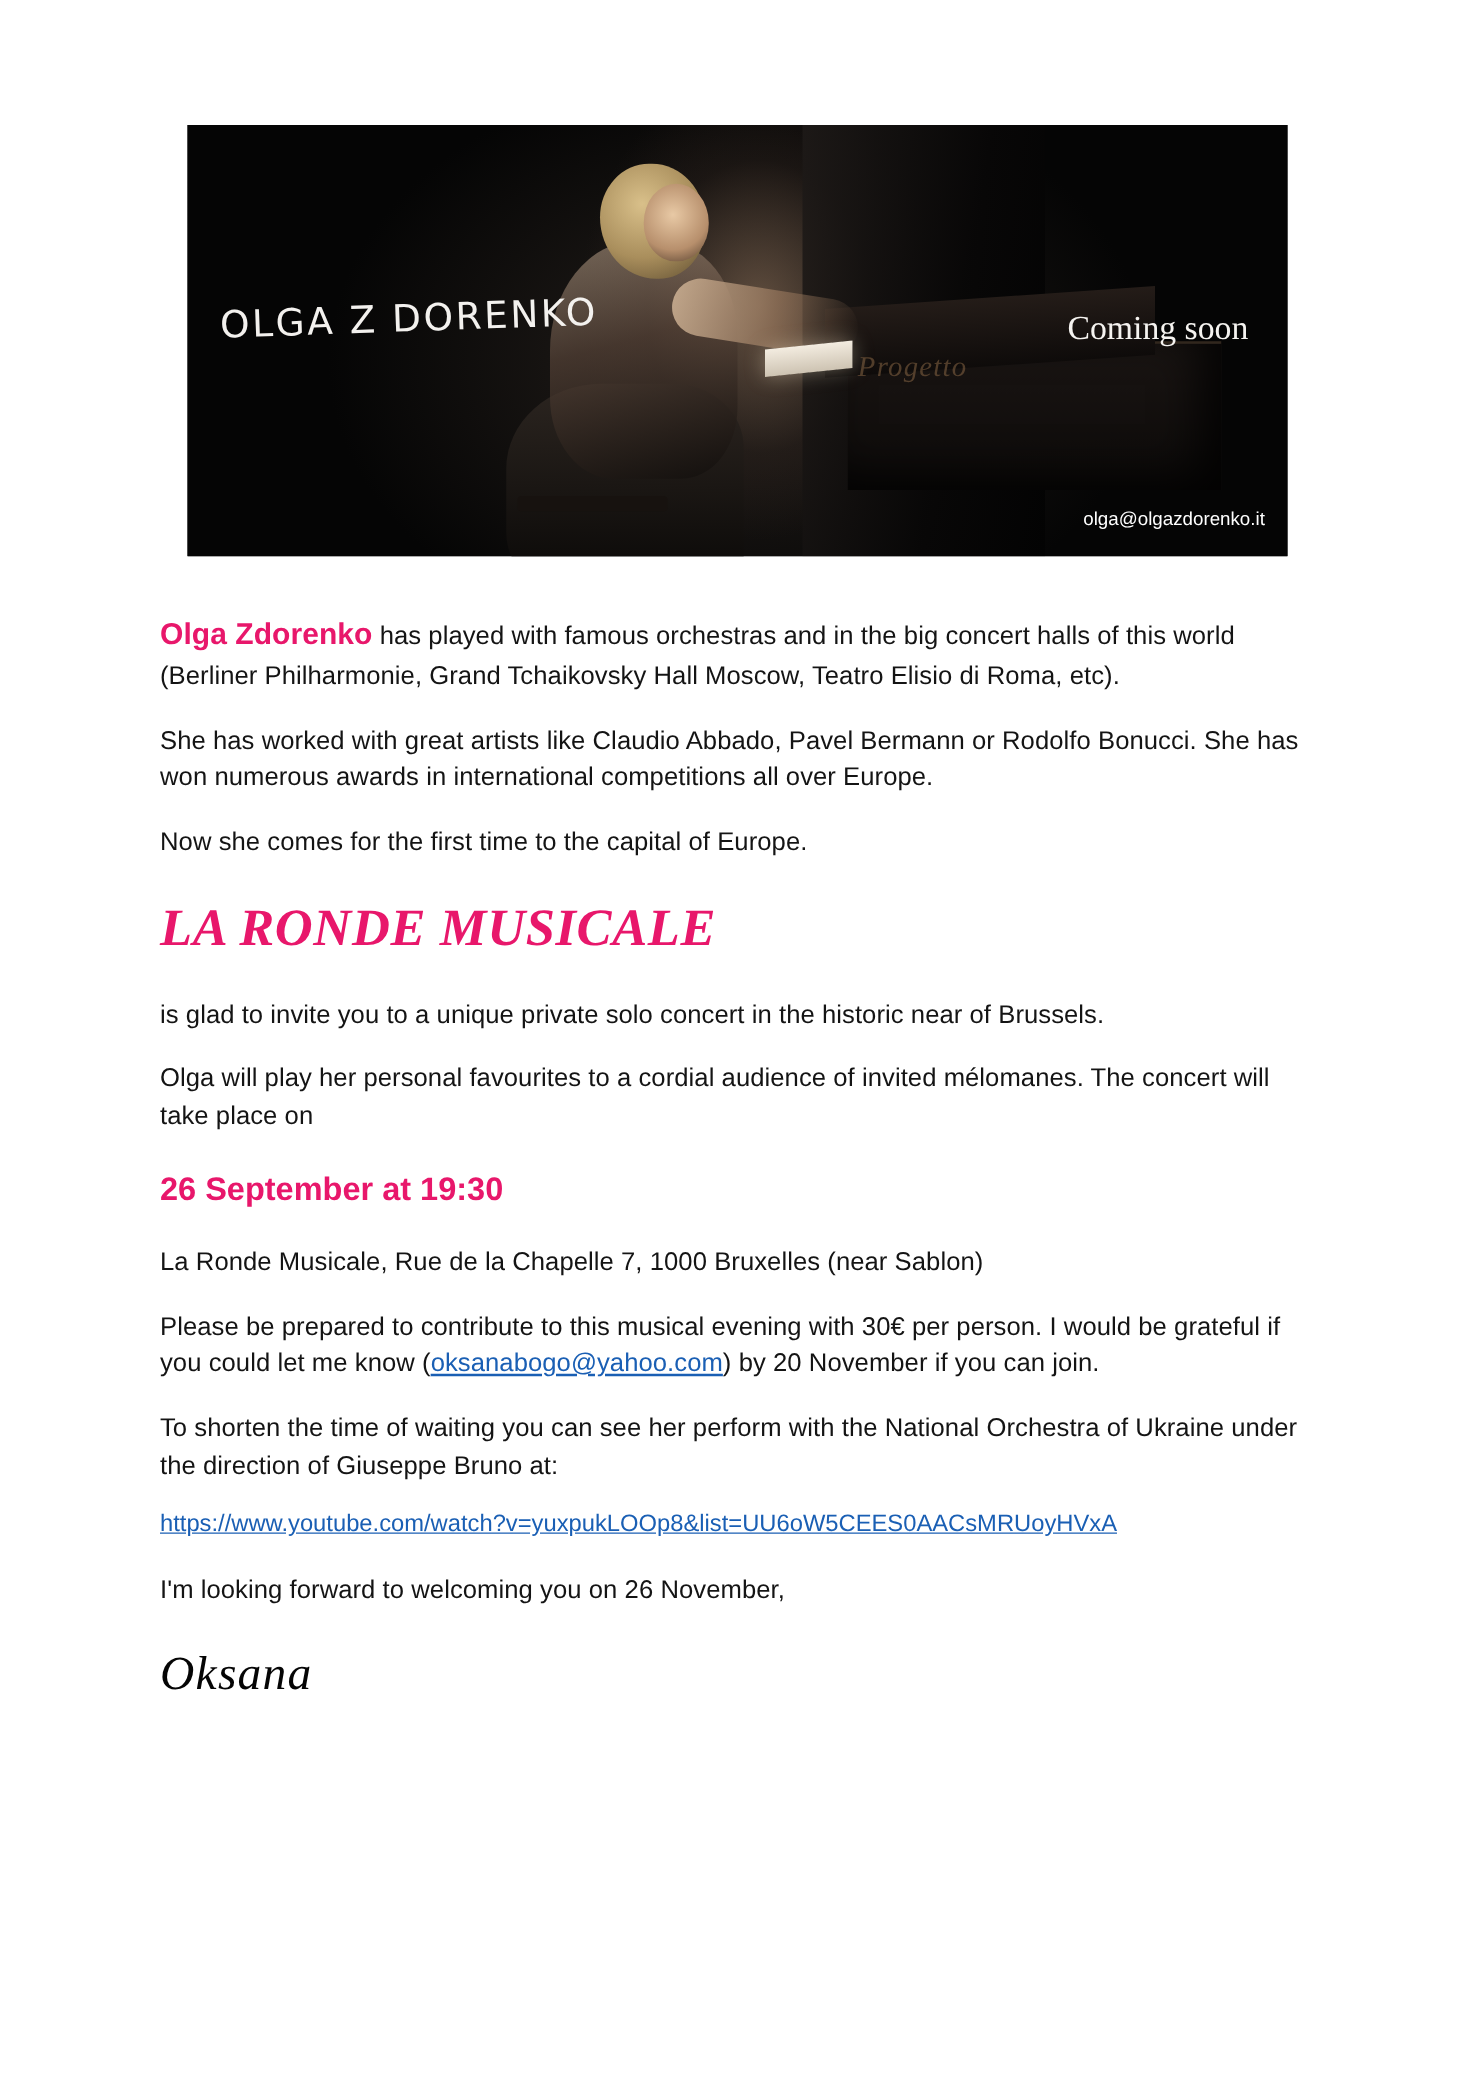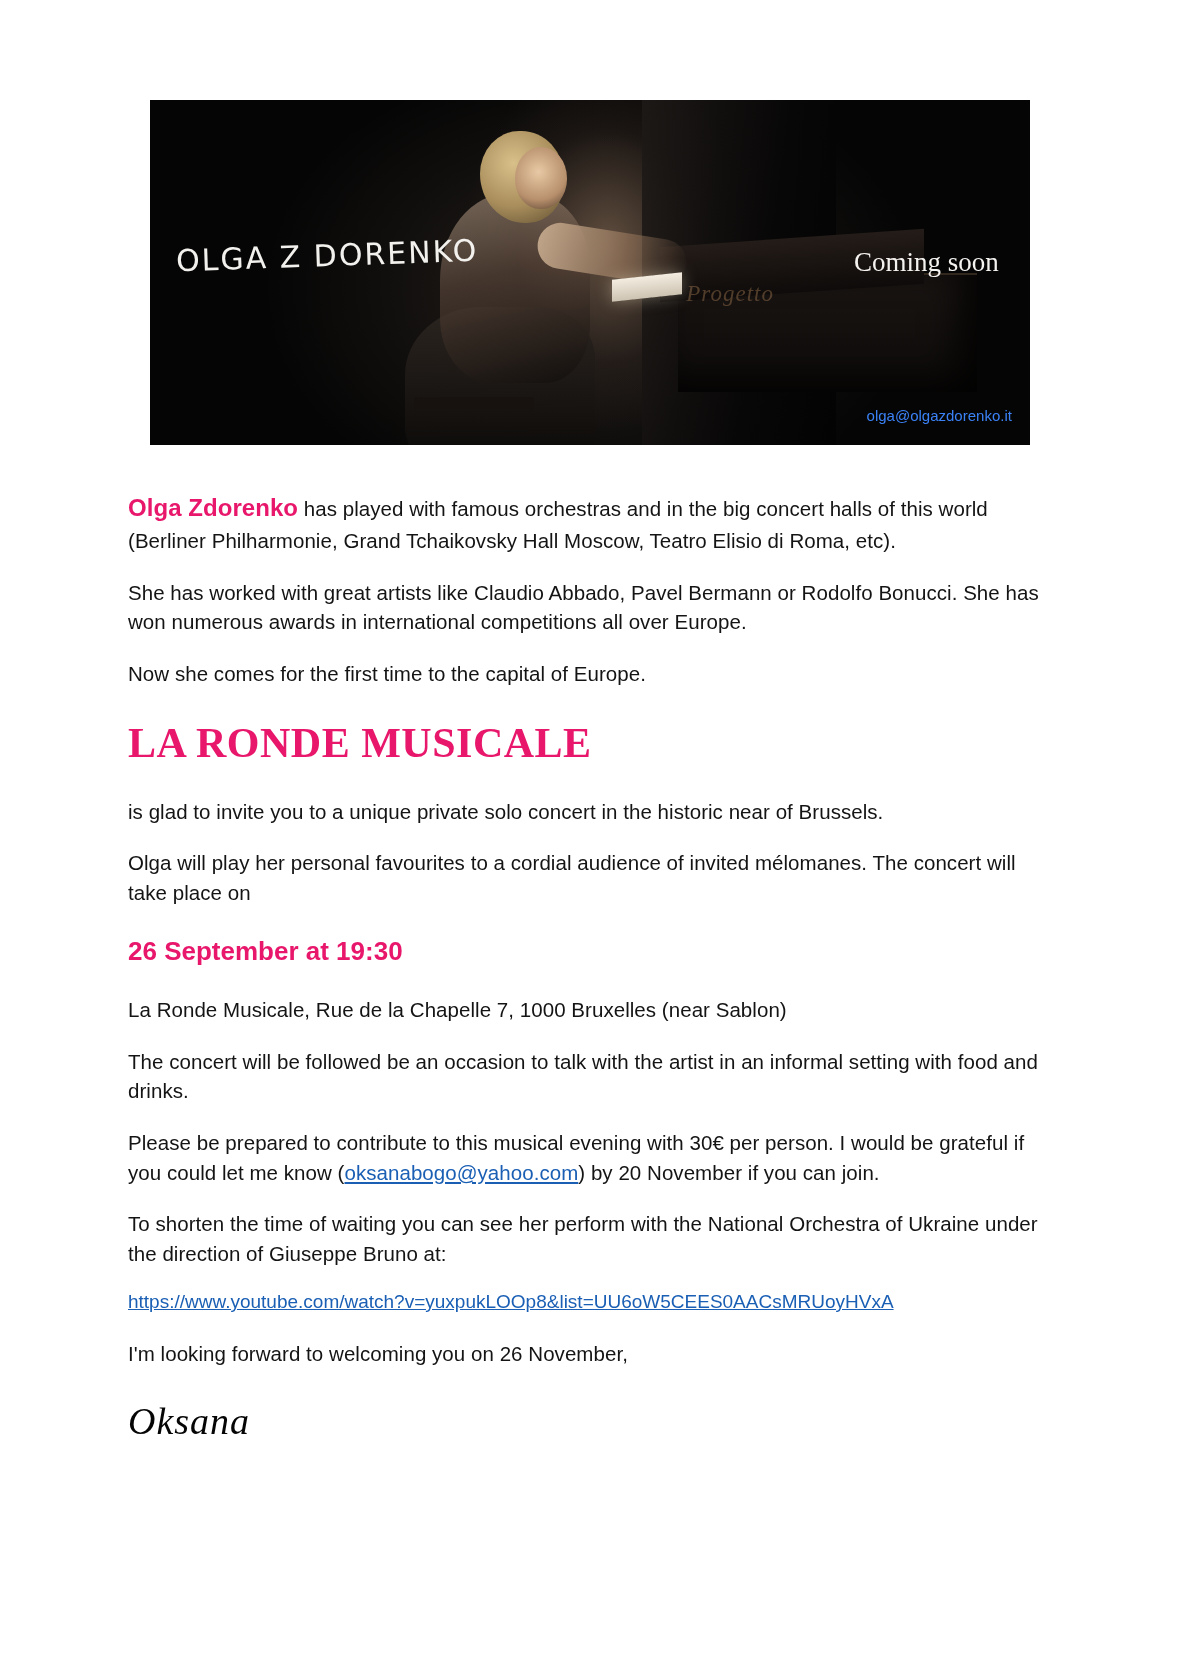--- a/index.html
+++ b/index.html
@@ -164,21 +164,21 @@
     top: 42.5%;
     color: #f5f3f0;
     font-family: "Liberation Serif", serif;
     font-size: 27px;
     white-space: nowrap;
   }
   .banner-mail {
     position: absolute;
     right: 2.0%;
     bottom: 6%;
-    color: #3b82f6;
+    color: #ffffff;
     font-family: "Liberation Sans", sans-serif;
     font-size: 15px;
     white-space: nowrap;
     margin-left: 16px;
   }
 
   
   .content {
     width: 100%;
     margin-top: 46px;
@@ -191,20 +191,21 @@
     letter-spacing: 0.05px;
   }
   .lead-name {
     color: #e8176b;
     font-weight: bold;
     font-size: 24px;
   }
   .title-ronde {
     margin: 30px 0 30px 0;
     font-family: "Liberation Serif", serif;
+    font-style: italic;
     font-weight: bold;
     font-size: 42px;
     color: #e8176b;
     letter-spacing: 0.5px;
   }
   .date-line {
     margin: 28px 0 28px 0;
     font-size: 26px;
     font-weight: bold;
     color: #e8176b;
@@ -262,21 +263,20 @@
     <div class="title-ronde">LA RONDE MUSICALE</div>
 
     <p class="para">is glad to invite you to a unique private solo concert in the historic near of Brussels.</p>
 
     <p class="para">Olga will play her personal favourites to a cordial audience of invited mélomanes. The concert will take place on</p>
 
     <div class="date-line">26 September at 19:30</div>
 
     <p class="para">La Ronde Musicale, Rue de la Chapelle 7, 1000 Bruxelles (near Sablon)</p>
 
-    <p class="para">The concert will be followed be an occasion to talk with the artist in an informal setting with food and drinks.</p>
 
     <p class="para"><span>Please be prepared to contribute to this musical evening with 30€ per person. I would be grateful if you could let me know (</span><a class="link" href="#">oksanabogo@yahoo.com</a><span>) by 20 November if you can join.</span></p>
 
     <p class="para para-tight">To shorten the time of waiting you can see her perform with the National Orchestra of Ukraine under the direction of Giuseppe Bruno at:</p>
 
     <p class="url-line"><a class="link" href="#">https://www.youtube.com/watch?v=yuxpukLOOp8&amp;list=UU6oW5CEES0AACsMRUoyHVxA</a></p>
 
     <p class="para">I'm looking forward to welcoming you on 26 November,</p>
 
     <div class="signature">Oksana</div>

